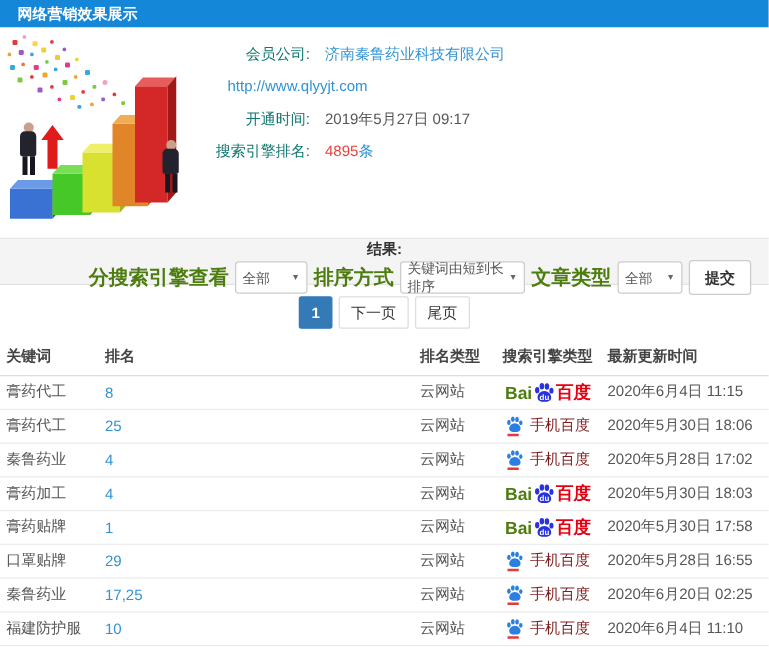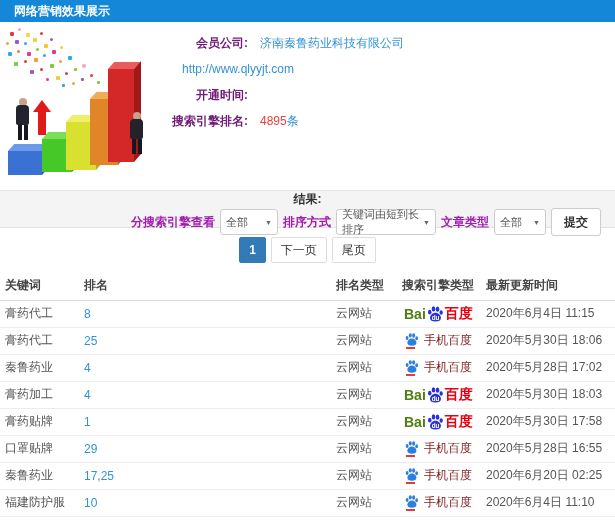--- a/index.html
+++ b/index.html
@@ -7,21 +7,21 @@
     font-family:"Liberation Sans","DejaVu Sans",sans-serif; position:relative; }
 
   
   .titlebar { height:22px; background:#1487d8; color:#fff; font-size:12px;
     font-weight:bold; line-height:22px; padding-left:14px; }
 
   
   .info-section { position:relative; height:168px; background:#fff; }
   .info-fields { position:absolute; left:170px; top:8px; }
   .info-row { display:flex; align-items:center; height:26px; font-size:12px; }
-  .info-label { width:78px; text-align:right; font-weight:bold; color:#701a75; white-space:nowrap; }
+  .info-label { width:78px; text-align:right; font-weight:normal; color:#0f766e; white-space:nowrap; }
   .info-value { margin-left:12px; color:#555; }
   .info-value.link { color:#3193d5; cursor:pointer; }
   .red-num { color:#e8413c; } .blue-unit { color:#3193d5; }
 
   
   .clipart { position:absolute; left:2px; top:4px; width:168px; height:158px; }
   .bar { position:absolute; }
   .bar::before { content:''; position:absolute; top:-7px; left:0; width:100%; height:7px;
     transform:skewX(-42deg); transform-origin:bottom left; background:var(--top); }
   .bar::after { content:''; position:absolute; top:0; left:100%; width:7px; height:100%;
@@ -35,21 +35,21 @@
   .arrow-up .tri { width:0; height:0; border-left:9px solid transparent;
     border-right:9px solid transparent; border-bottom:12px solid #e01b1b; }
   .arrow-up .stem { width:8px; height:23px; background:#e01b1b; margin:0 auto; }
   .confetti span { position:absolute; display:block; }
 
   
   .filterbar { height:38px; background:#f4f4f4; border-top:1px solid #e3e3e3;
     border-bottom:1px solid #e3e3e3; display:flex; align-items:center; padding:0 14px;flex-direction:column; }
   .result-label { font-weight:bold; color:#333; font-size:12px; }
   .controls { margin-left:auto; display:flex; align-items:center; gap:5px; }
-  .ctl-label { font-weight:bold; color:#a21caf; font-size:12px; white-space:nowrap; }
+  .ctl-label { font-weight:bold; color:#4d7c0f; font-size:16px; white-space:nowrap; }
   .select { background:#fff; border:1px solid #ccc; border-radius:3px; height:26px;
     display:flex; align-items:center; padding:0 5px; font-size:11px; color:#555; cursor:pointer; }
   .select .caret { margin-left:auto; font-size:7px; color:#666; padding-left:3px; }
   .sel-engine { width:58px; } .sel-sort { width:100px; } .sel-article { width:52px; }
   .submit-btn { height:28px; padding:0 12px; background:#fff; border:1px solid #ccc;
     border-radius:3px; font-size:12px; font-weight:bold; color:#333; cursor:pointer; font-family:inherit; }
 
   
   .pagination { height:44px; display:flex; align-items:center; justify-content:center; gap:5px; }
   .page-btn { padding:0 9px; height:26px; line-height:24px; border:1px solid #ddd; background:#fff;
@@ -148,20 +148,21 @@
   <div class="info-fields">
     <div class="info-row">
       <span class="info-label">会员公司:</span>
       <span class="info-value link">济南秦鲁药业科技有限公司</span>
     </div>
     <div class="info-row">
       <span class="info-value link">http://www.qlyyjt.com</span>
     </div>
     <div class="info-row">
       <span class="info-label">开通时间:</span>
+      <span class="info-value">2019年5月27日 09:17</span>
     </div>
     <div class="info-row">
       <span class="info-label">搜索引擎排名:</span>
       <span class="info-value"><span class="red-num">4895</span><span class="blue-unit">条</span></span>
     </div>
   </div>
 </div>
 
 <div class="filterbar">
   <span class="result-label">结果:</span>

